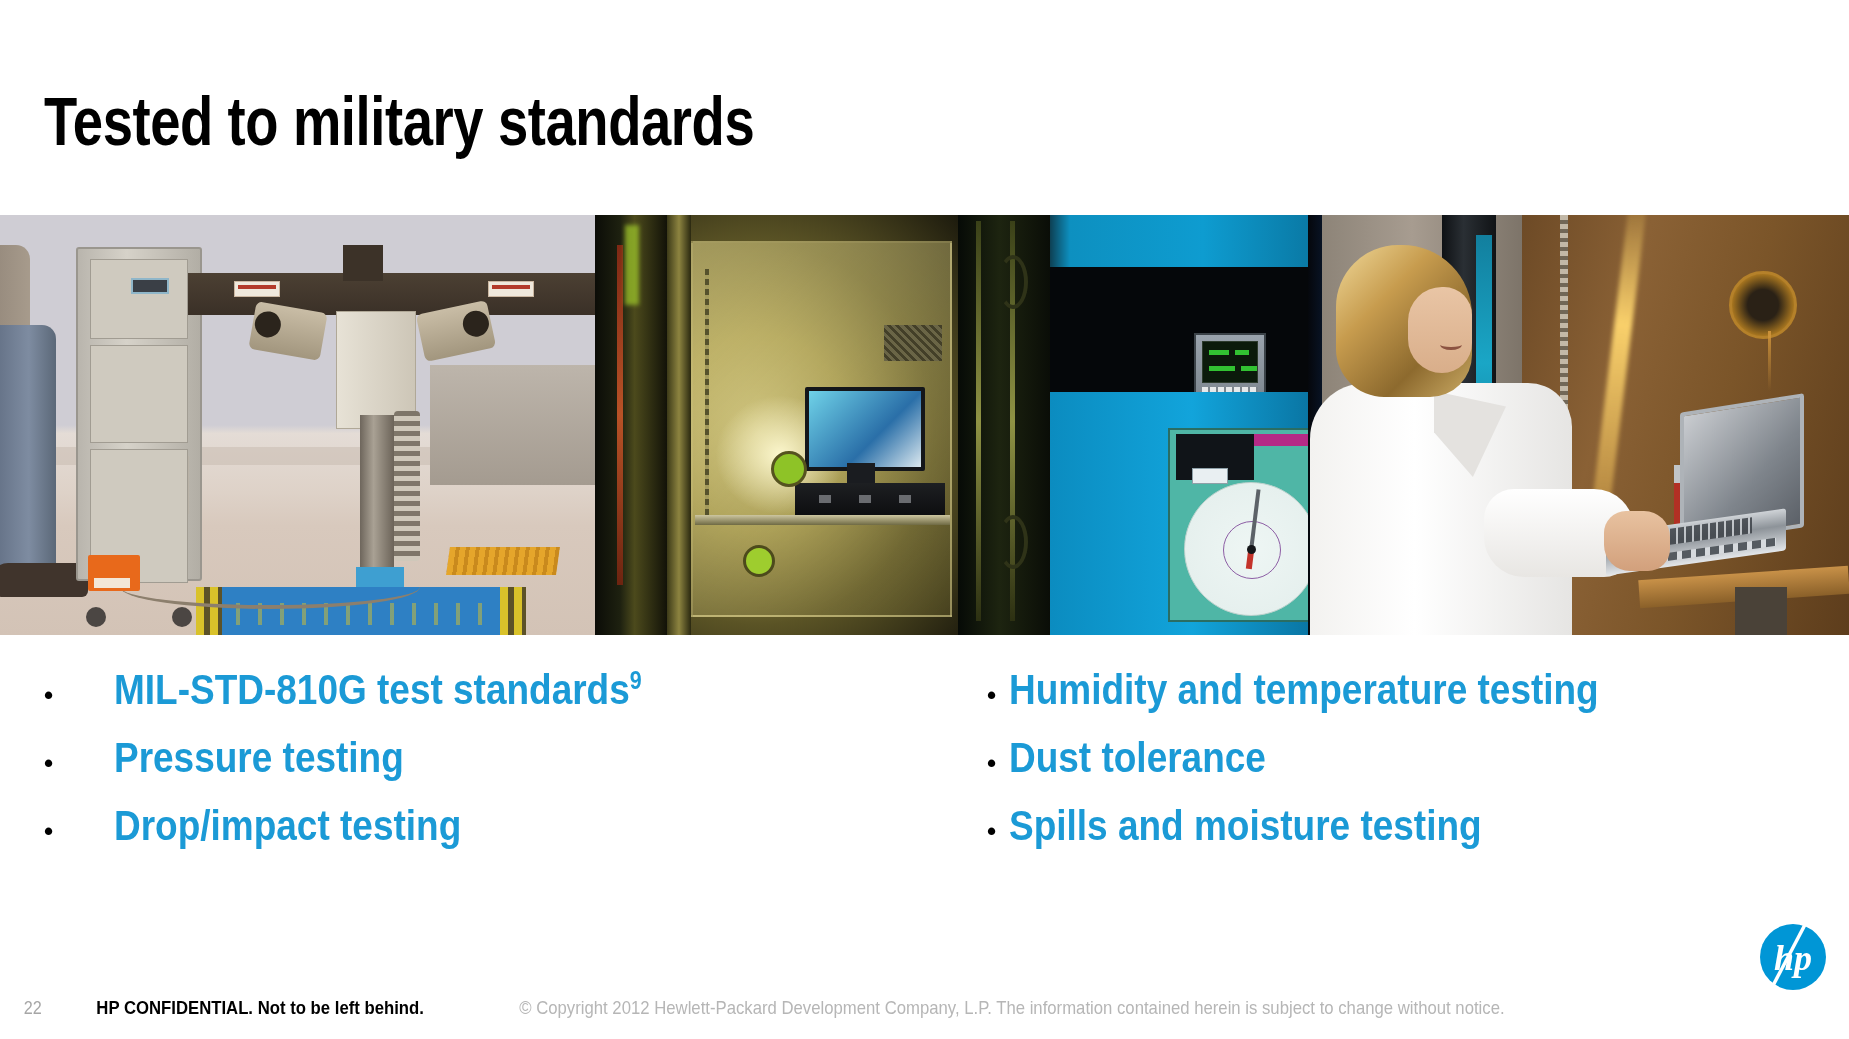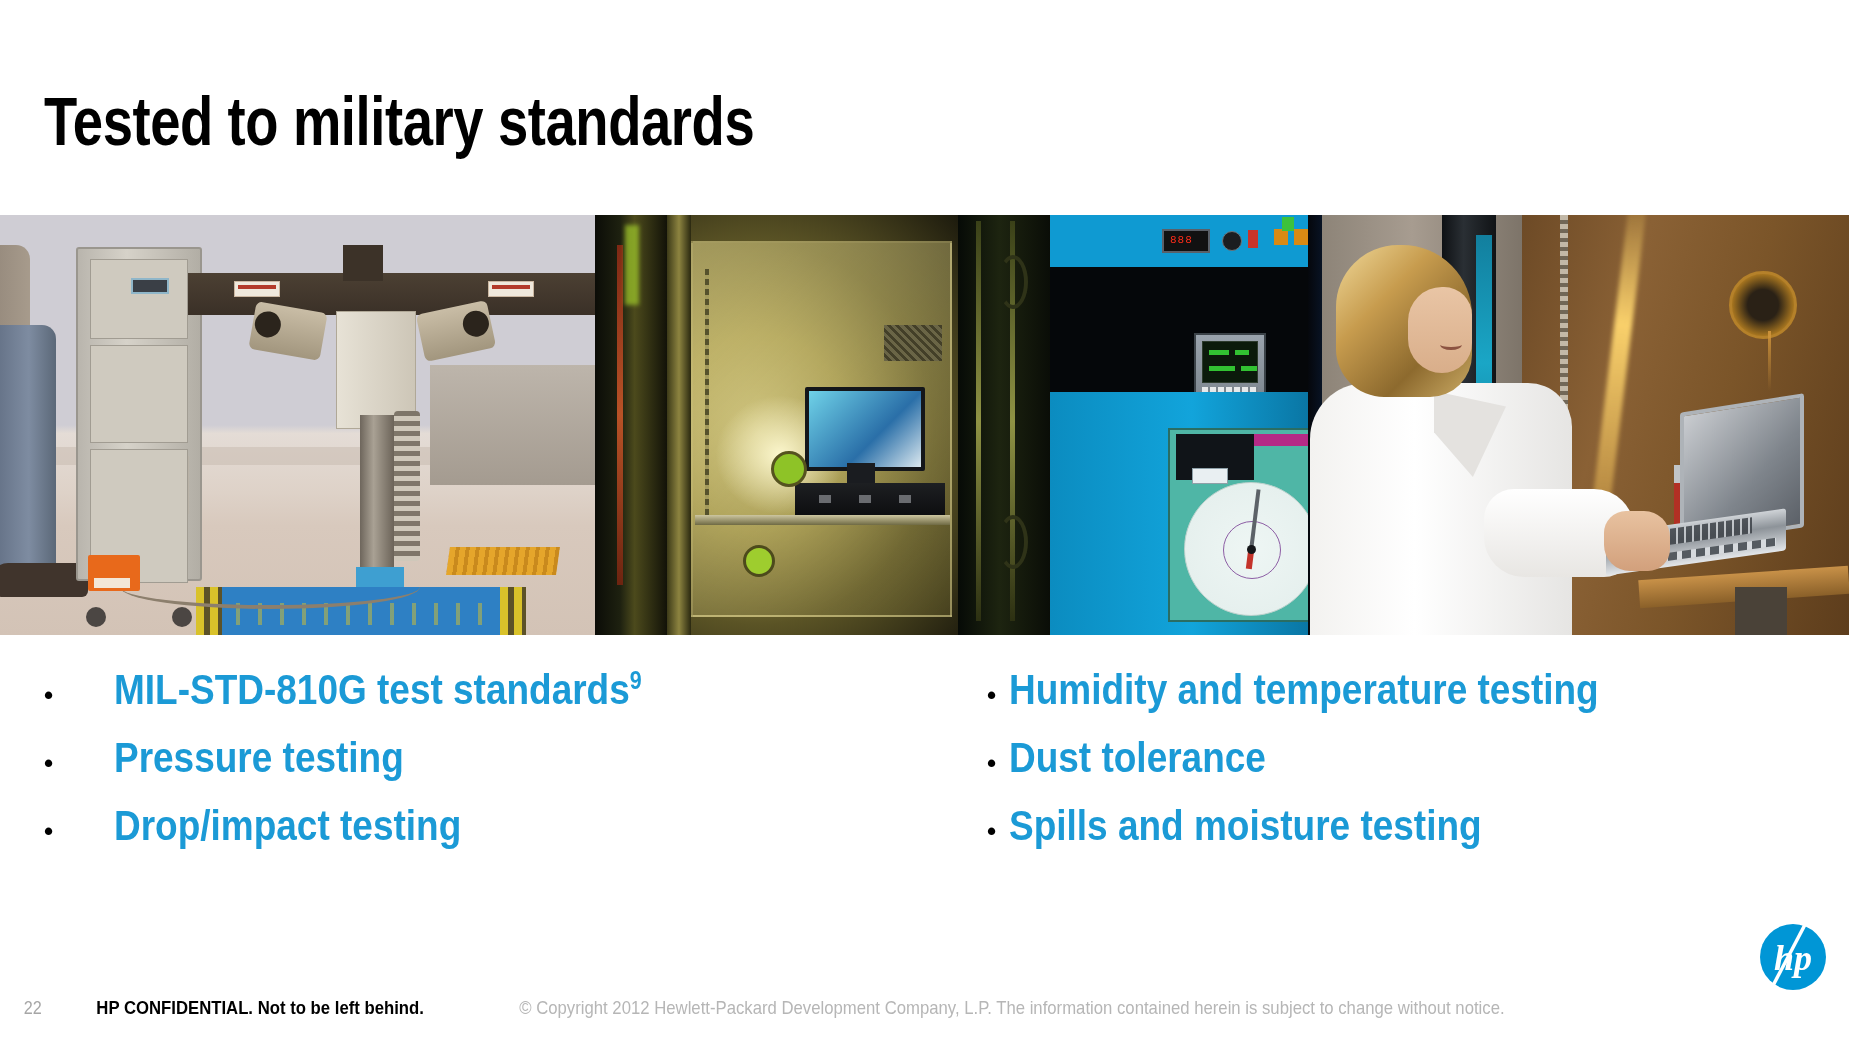--- a/index.html
+++ b/index.html
@@ -617,31 +617,20 @@
     <div class="p2-sensor-a"></div>
     <div class="p2-sensor-b"></div>
   </div>
 
   <div class="photo" id="photo-control-panel">
     <div class="p3-dark-left">
       <div class="p3-door-seam" style="left:18px;"></div>
       <div class="p3-door-seam" style="left:52px;"></div>
       <div class="p3-handle" style="top:40px;"></div>
       <div class="p3-handle" style="top:300px;"></div>
-    </div>
-    <div class="p3-blue-top">
-      <div class="p3-led">
-          <span>888</span>
-        </div>
-      <div class="p3-knob"></div>
-      <div class="p3-sw-red"></div>
-      <div class="p3-sw-amber" style="left:224px;"></div>
-      <div class="p3-sw-amber" style="left:244px;"></div>
-
-      <div class="p3-sw-green"></div>
     </div>
     <div class="p3-black-mid">
       <div class="p3-controller">
         <div class="p3-ctrl-display">
           <i style="left:6px;top:8px;width:20px;"></i>
           <i style="left:32px;top:8px;width:14px;"></i>
           <i style="left:6px;top:24px;width:26px;"></i>
           <i style="left:38px;top:24px;width:16px;"></i>
         </div>
         <div class="p3-keys"></div>

